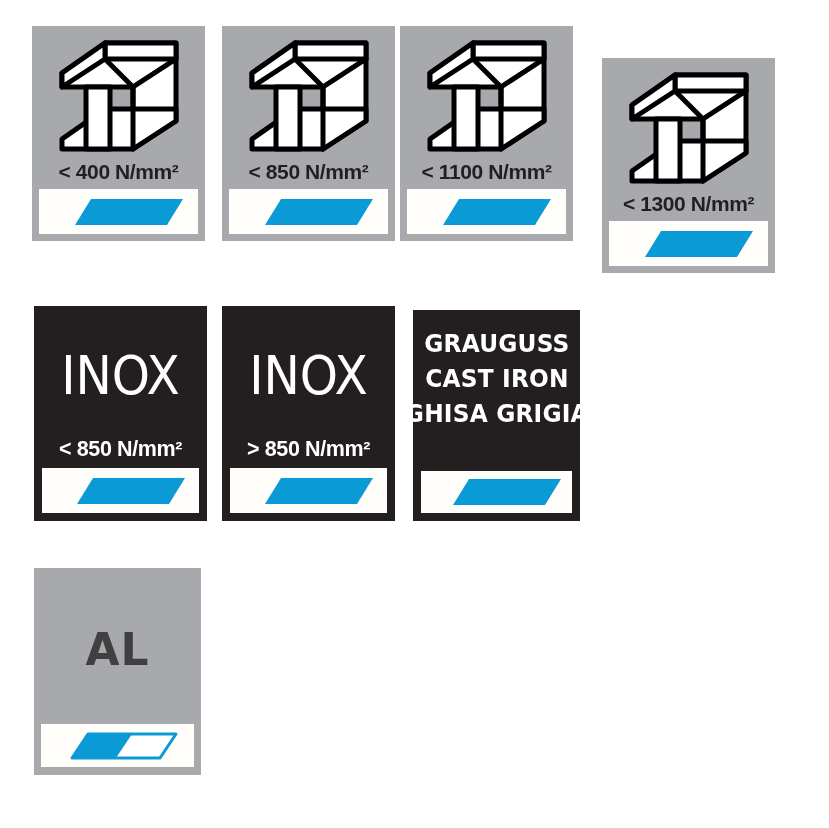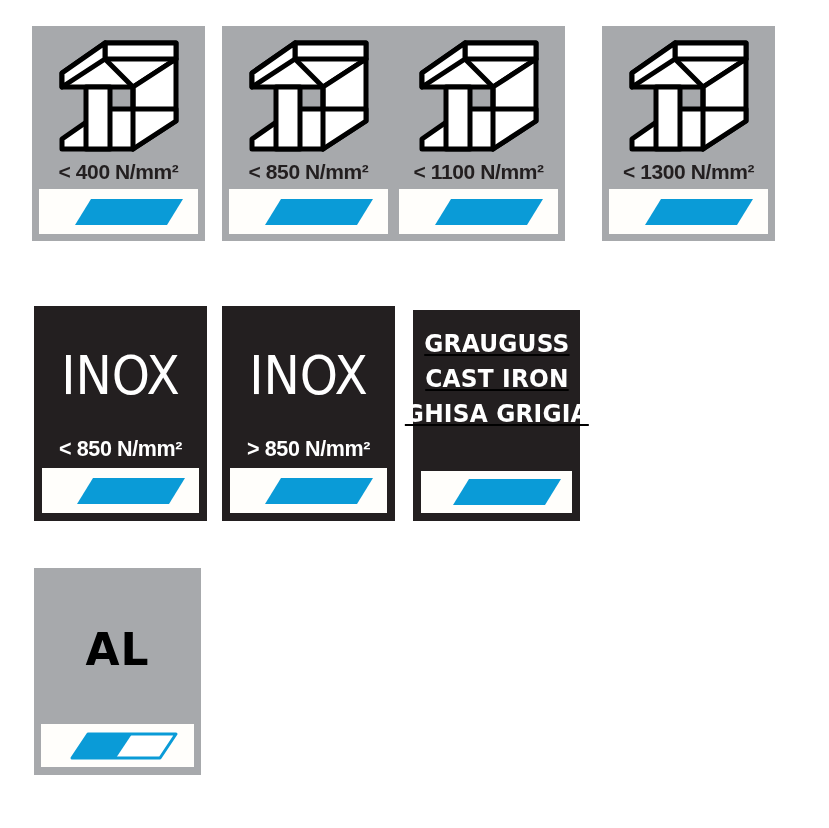--- a/index.html
+++ b/index.html
@@ -122,21 +122,21 @@
     top: 568px;
     padding: 7px 7px 8px 7px;
   }
   .card.alu .word-area {
     flex: 1 1 auto;
     display: flex;
     align-items: center;
     justify-content: center;
   }
   .card.alu .word {
-    color: #000000;
+    color: #404040;
     font-size: 44px;
     font-weight: bold;
     line-height: 1;
     letter-spacing: 1px;
   }
 
   
   .strip {
     background: #fffefb;
     height: 45px;
@@ -199,21 +199,21 @@
       </svg>
     </div>
     <div class="label">&lt; 850 N/mm²</div>
     <div class="strip">
       <svg width="132" height="30" viewBox="0 0 132 30">
         <polygon points="22,28 38,2 130,2 114,28" fill="#0a9bd7"></polygon>
       </svg>
     </div>
   </div>
 
-  <div class="card gray steel" style="left:392px;justify-content:space-between;">
+  <div class="card gray steel" style="left:400px;justify-content:space-between;">
     <div class="icon-area">
       <svg width="128" height="118" viewBox="0 0 128 118" aria-hidden="true">
         <g fill="#ffffff" stroke="#000000" stroke-width="5" stroke-linejoin="round" stroke-linecap="round">
           <polygon points="7,36 50,6 121,6 121,22 78,50 7,50"></polygon>
           <polygon points="50,6 121,6 121,22 50,22"></polygon>
           <polygon points="7,36 50,6 50,22 7,50"></polygon>
           <polygon points="78,50 121,22 121,84 78,112"></polygon>
           <polygon points="7,102 50,72 121,72 121,84 78,112 7,112"></polygon>
           <polygon points="31,50 55,50 55,112 31,112"></polygon>
           <polyline points="78,50 78,112" fill="none"></polyline>
@@ -222,21 +222,21 @@
       </svg>
     </div>
     <div class="label">&lt; 1100 N/mm²</div>
     <div class="strip">
       <svg width="132" height="30" viewBox="0 0 132 30">
         <polygon points="22,28 38,2 130,2 114,28" fill="#0a9bd7"></polygon>
       </svg>
     </div>
   </div>
 
-  <div class="card gray steel" style="left:602px;">
+  <div class="card gray steel" style="left:602px;margin-top:32px;">
     <div class="icon-area">
       <svg width="128" height="118" viewBox="0 0 128 118" aria-hidden="true">
         <g fill="#ffffff" stroke="#000000" stroke-width="5" stroke-linejoin="round" stroke-linecap="round">
           <polygon points="7,36 50,6 121,6 121,22 78,50 7,50"></polygon>
           <polygon points="50,6 121,6 121,22 50,22"></polygon>
           <polygon points="7,36 50,6 50,22 7,50"></polygon>
           <polygon points="78,50 121,22 121,84 78,112"></polygon>
           <polygon points="7,102 50,72 121,72 121,84 78,112 7,112"></polygon>
           <polygon points="31,50 55,50 55,112 31,112"></polygon>
           <polyline points="78,50 78,112" fill="none"></polyline>
@@ -269,21 +269,21 @@
       <span class="word sq">INOX</span>
     </div>
     <div class="label">&gt; 850 N/mm²</div>
     <div class="strip">
       <svg width="132" height="30" viewBox="0 0 132 30">
         <polygon points="22,28 38,2 130,2 114,28" fill="#0a9bd7"></polygon>
       </svg>
     </div>
   </div>
 
-  <div class="card dark castiron" style="left:413px;text-decoration:underline;">
+  <div class="card dark castiron" style="left:413px;">
     <div class="lines">
       <span class="cline sq">GRAUGUSS</span>
       <span class="cline sq">CAST IRON</span>
       <span class="cline sq">GHISA GRIGIA</span>
     </div>
     <div class="strip">
       <svg width="132" height="30" viewBox="0 0 132 30">
         <polygon points="22,28 38,2 130,2 114,28" fill="#0a9bd7"></polygon>
       </svg>
     </div>

